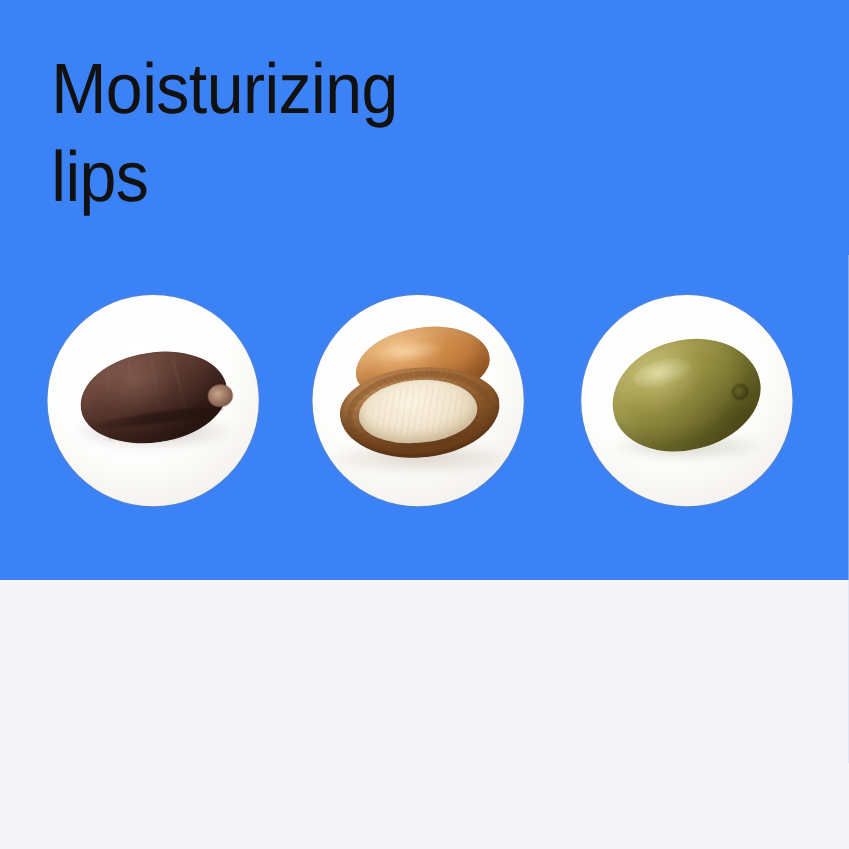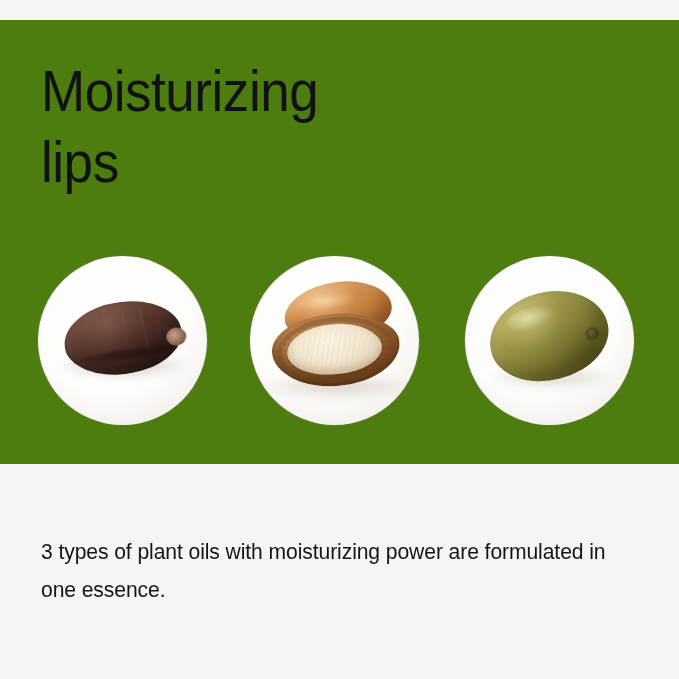--- a/index.html
+++ b/index.html
@@ -20,22 +20,21 @@
     background: #f5f5f7;
   }
 
   
   .hero {
     position: absolute;
     left: 0;
     top: 0;
     width: 679px;
     height: 464px;
-    background: #4d7c0f;
-    margin-top: 20px;
+    background: #3b82f6;
   }
 
   .headline {
     position: absolute;
     left: 41px;
     top: 36px;
     width: 560px;
     color: #111111;
     font-family: "Liberation Sans", sans-serif;
     font-size: 57px;
@@ -320,17 +319,14 @@
           <div class="olive">
             <div class="olive-spec"></div>
             <div class="olive-stem"></div>
           </div>
         </div>
       </div>
 
     </div>
   </div>
 
-  <div class="caption-panel">
-    <div class="caption">3 types of plant oils with moisturizing power are formulated in one essence.</div>
-  </div>
 
 </div>
 
 </body></html>

